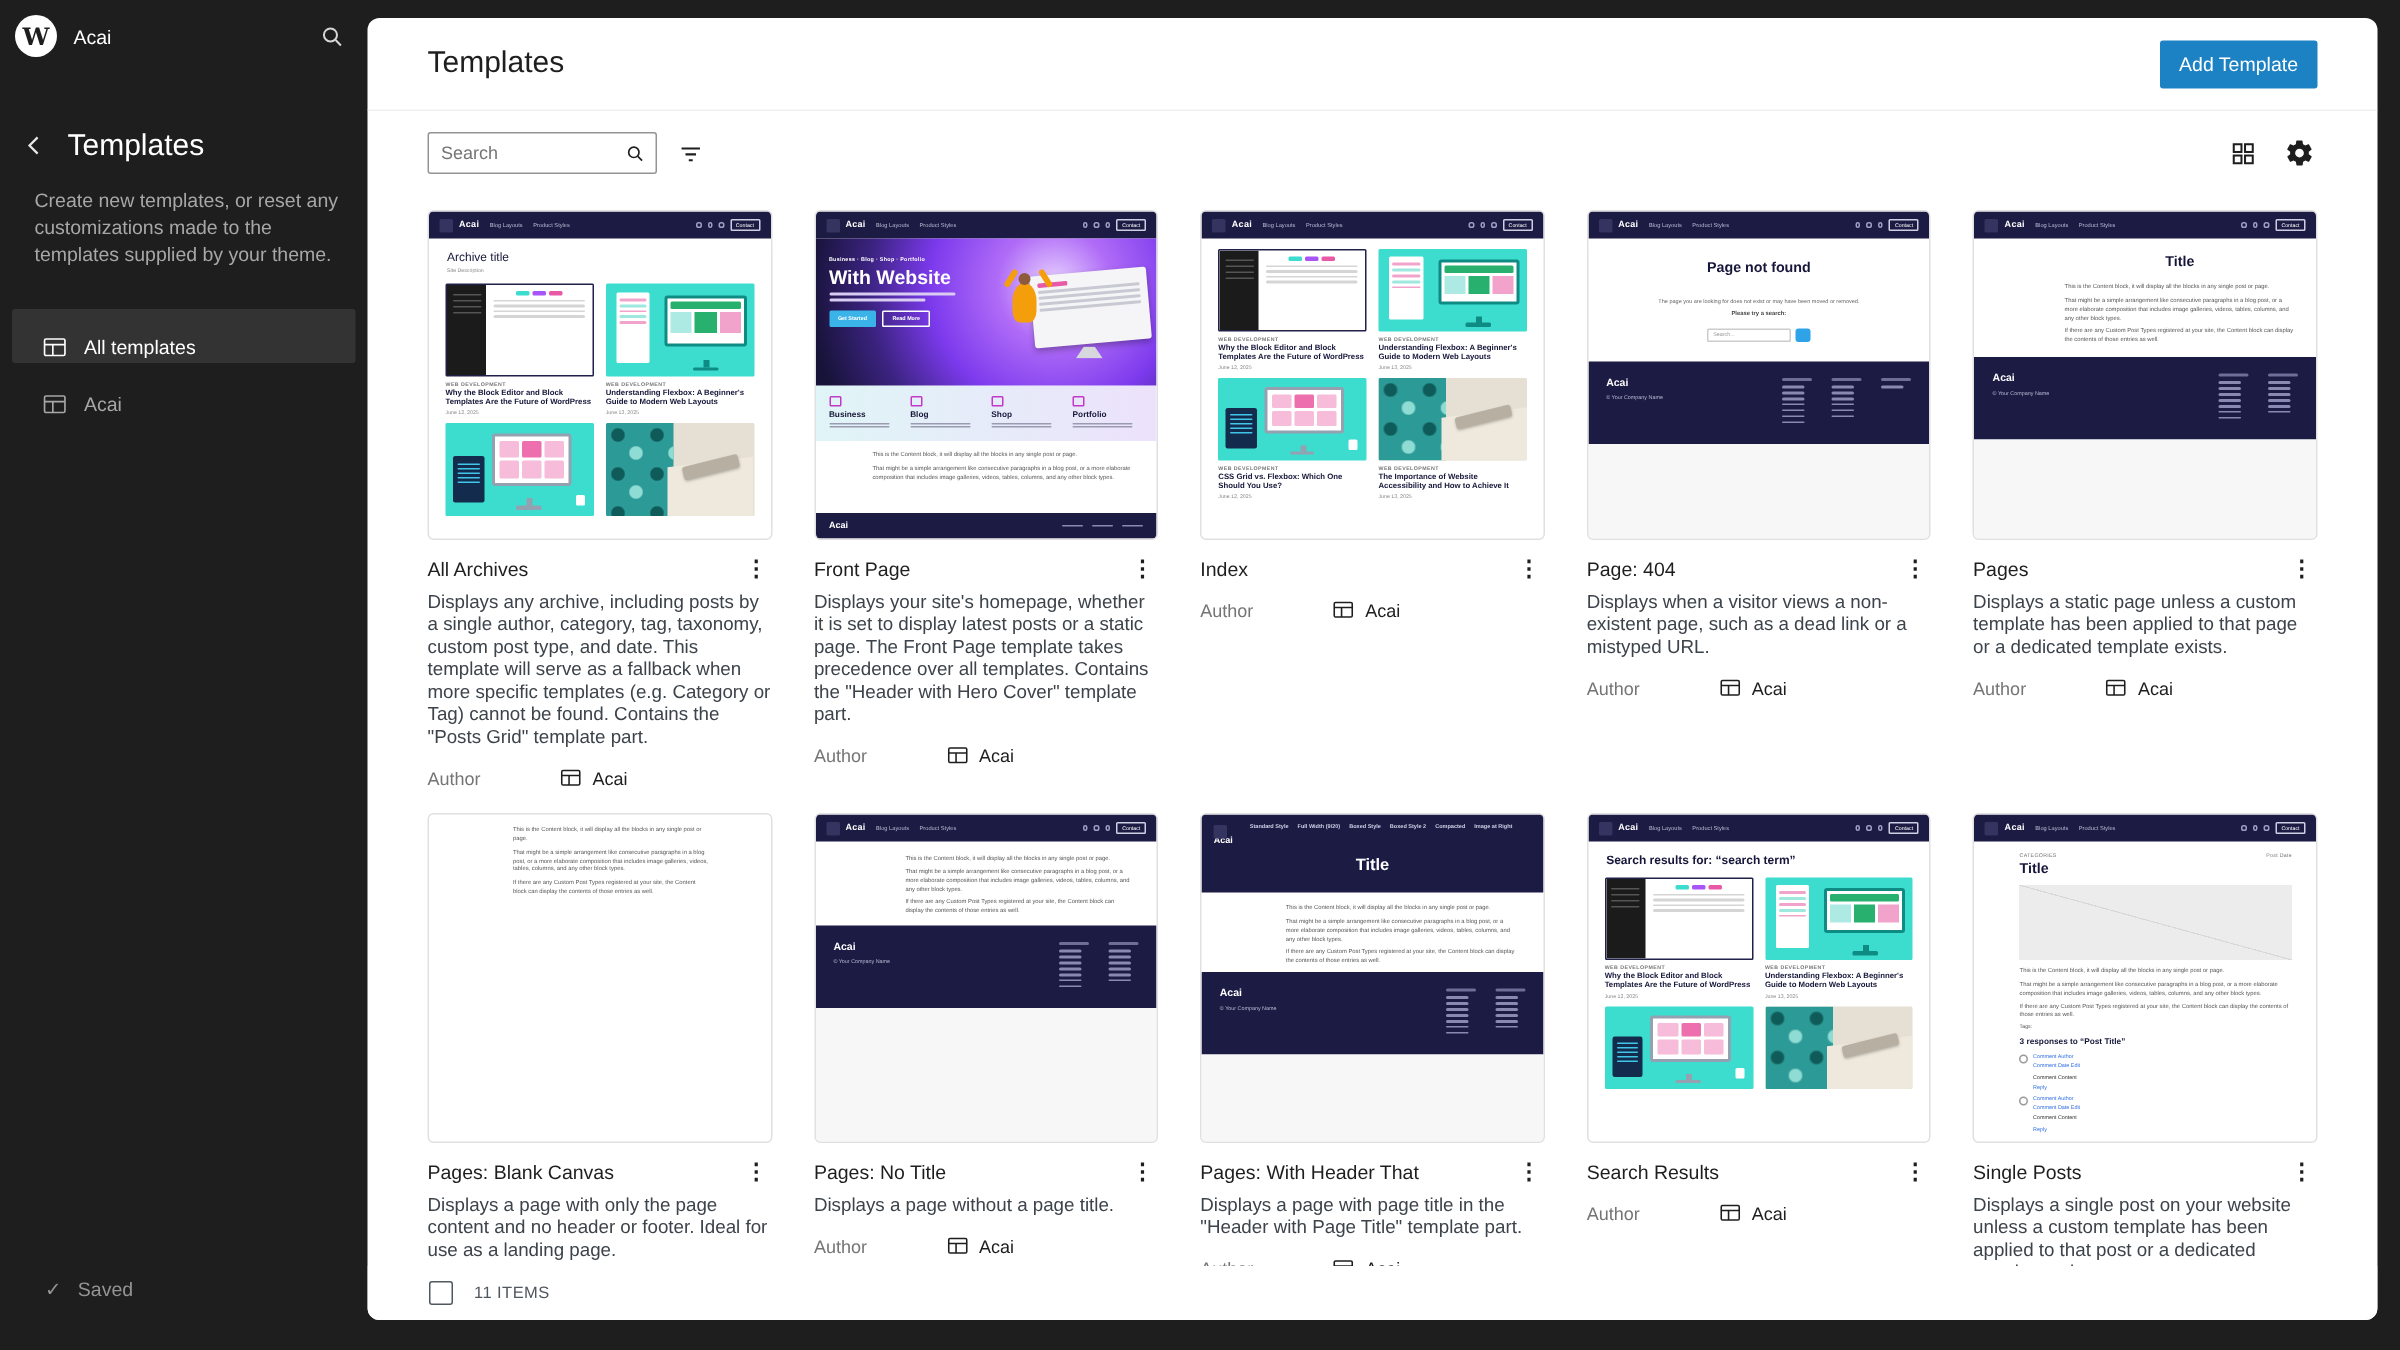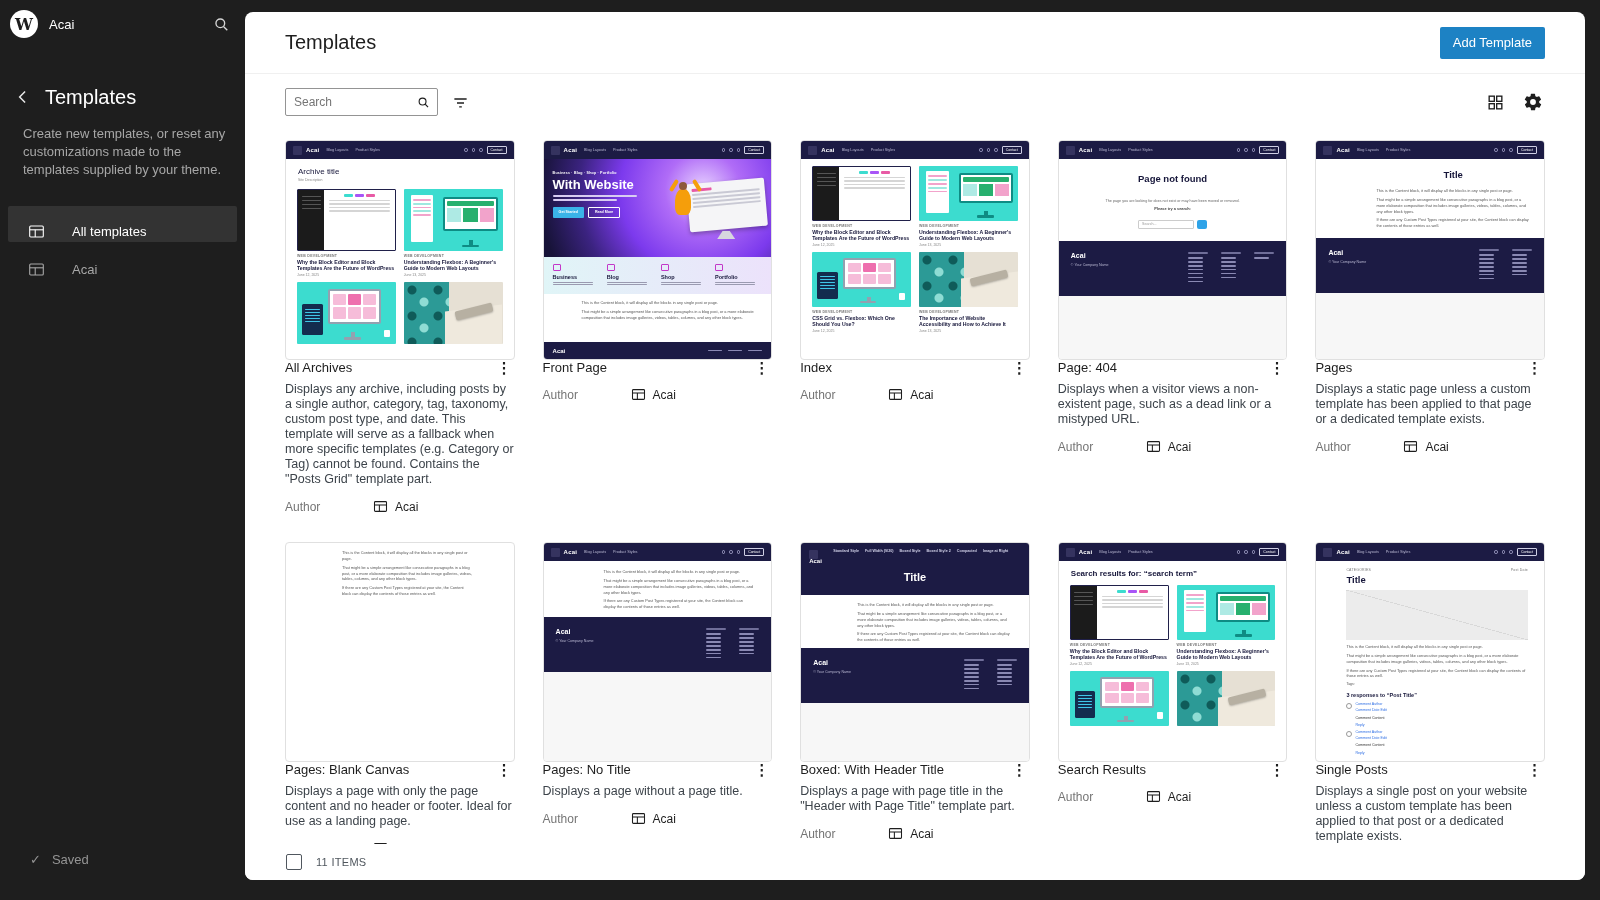--- a/index.html
+++ b/index.html
@@ -10,42 +10,42 @@
 .wplogo{width:28px;height:28px;border-radius:50%;background:#fff;color:#1e1e1e;display:flex;align-items:center;justify-content:center;font-weight:bold;font-size:16px;font-family:"DejaVu Serif",serif;cursor:pointer}
 .sitename{color:#fff;font-size:13px}
 .topsearch{margin-left:auto;color:#d6d6d6;cursor:pointer;background:none;border:none}
 
 .side{position:absolute;left:0;top:48px;width:245px}
 .side-head{display:flex;align-items:center;gap:9px;padding:36px 16px 0 10px}
 .backbtn{width:26px;height:26px;background:none;border:none;color:#e8e8e8;cursor:pointer;display:flex;align-items:center;justify-content:center;border-radius:2px}
 .side-title{color:#fff;font-size:20px;font-weight:500}
 .side-desc{color:#a7a7a7;font-size:13px;line-height:1.4;padding:15px 14px 0 23px}
 .side-items{margin-top:26px}
-.side-item{display:flex;align-items:center;gap:27px;height:36px;margin:2px 8px;padding:15px 12px 0 20px;border-radius:2px;color:#a7a7a7;font-size:13px;cursor:pointer}
+.side-item{display:flex;align-items:center;gap:11px;height:36px;margin:2px 8px;padding:15px 12px 0 20px;border-radius:2px;color:#a7a7a7;font-size:13px;cursor:pointer}
 .side-item.active{background:#333;color:#fff}
 .side-item .ico{color:inherit}
 .saved{position:absolute;left:30px;bottom:33px;display:flex;align-items:center;gap:11px;background:none;border:none;color:#949494;font-size:13px;cursor:pointer}
 
 .panel{position:absolute;left:245px;top:12px;right:15px;bottom:20px;background:#fff;border-radius:8px;overflow:hidden}
 .p-header{height:62px;display:flex;align-items:center;padding:0 40px;border-bottom:1px solid #f0f0f0}
 .p-title{font-size:20px;font-weight:400;color:#1e1e1e}
 .add-btn{margin-left:auto;background:#1d82c4;color:#fff;border:none;border-radius:2px;font-size:13px;height:32px;padding:0 13px;cursor:pointer;font-family:inherit}
 .p-toolbar{display:flex;align-items:center;padding:14px 40px 0}
 .search-box{width:153px;height:28px;border:1px solid #949494;border-radius:2px;display:flex;align-items:center;padding:0 6px 0 8px;background:#fff}
 .search-box input{border:none;outline:none;flex:1;min-width:0;font-size:12px;color:#1e1e1e;font-family:inherit}
 .search-box input::placeholder{color:#757575}
 .sb-ico{color:#1e1e1e;flex:none}
 .icon-btn{background:none;border:none;cursor:pointer;color:#1e1e1e;padding:2px}
 .filter-btn{margin-left:10px}
 .view-controls{margin-left:auto;display:flex;align-items:center;gap:14px}
 
 .grid{padding:24px 40px 0;display:grid;grid-template-columns:repeat(5,1fr);column-gap:28px;row-gap:26px;grid-auto-rows:376px}
 .card{position:relative}
 .thumb{height:220px;border:1px solid #e0e0e0;border-radius:4px;overflow:hidden;background:#fff;cursor:pointer;display:flex;flex-direction:column;position:relative}
-.card-head{display:flex;align-items:flex-start;}
+.card-head{display:flex;align-items:flex-start;margin-top:12px}
 .card-title{font-size:13px;font-weight:400;color:#1e1e1e;cursor:pointer;flex:1}
 .kebab{border:none;background:none;font-size:15px;color:#1e1e1e;cursor:pointer;line-height:1;padding:0 3px;font-weight:bold}
 .desc{font-size:12.5px;line-height:1.2;color:#3c434a;margin-top:7px}
 .meta{display:flex;align-items:center;margin-top:12px;font-size:12px}
 .meta-label{color:#757575;width:88px;flex:none}
 .meta-value{display:flex;align-items:center;gap:7px;color:#1e1e1e}
 .p-footer{position:absolute;left:0;right:0;bottom:0;height:36px;background:#fff;display:flex;align-items:center;gap:14px;padding:0 41px}
 .cbx{width:16px;height:16px;border:1px solid #50575e;border-radius:2px;background:#fff;cursor:pointer}
 .count{font-size:11px;color:#50575e;letter-spacing:.3px}
 
@@ -450,20 +450,21 @@
               <i></i>
               <i></i>
               <i></i>
             </span>
           </div>
       </div>
       <div class="card-head">
           <h3 class="card-title">Front Page</h3>
           <button class="kebab">⋮</button>
         </div>
+      <p class="desc">Displays your site's homepage, whether it is set to display latest posts or a static page. The Front Page template takes precedence over all templates. Contains the "Header with Hero Cover" template part.</p>
       <div class="meta">
         <span class="meta-label">Author</span>
         <span class="meta-value">
             <span>
               <svg width="15" height="15" viewBox="0 0 20 20">
                 <rect x="2" y="3.5" width="16" height="13" rx="1.2" fill="none" stroke="#1e1e1e" stroke-width="1.4"></rect>
                 <line x1="2" y1="8" x2="18" y2="8" stroke="#1e1e1e" stroke-width="1.4"></line>
                 <line x1="8.5" y1="8" x2="8.5" y2="16.5" stroke="#1e1e1e" stroke-width="1.4"></line>
               </svg>
             </span>
@@ -869,21 +870,21 @@
                 <i></i>
                 <i></i>
                 <i></i>
                 <i></i>
               </div>
           </div>
         </div>
         <div class="rest"></div>
       </div>
       <div class="card-head">
-          <h3 class="card-title">Boxed: With Header Title</h3>
+          <h3 class="card-title">Pages: With Header That</h3>
           <button class="kebab">⋮</button>
         </div>
       <p class="desc">Displays a page with page title in the "Header with Page Title" template part.</p>
       <div class="meta">
         <span class="meta-label">Author</span>
         <span class="meta-value">
             <span>
               <svg width="15" height="15" viewBox="0 0 20 20">
                 <rect x="2" y="3.5" width="16" height="13" rx="1.2" fill="none" stroke="#1e1e1e" stroke-width="1.4"></rect>
                 <line x1="2" y1="8" x2="18" y2="8" stroke="#1e1e1e" stroke-width="1.4"></line>

